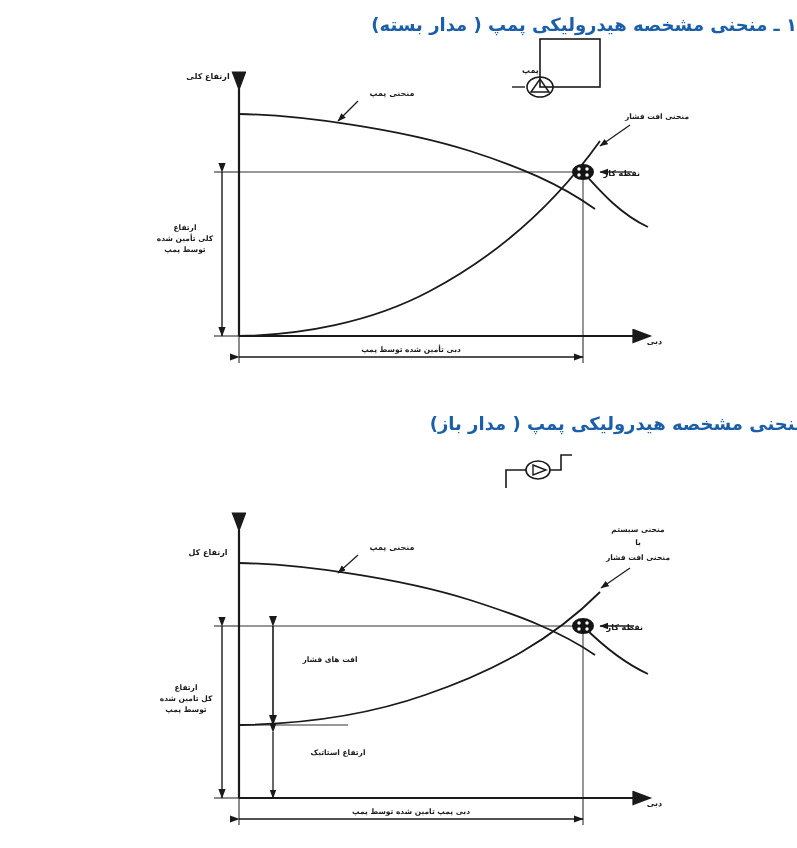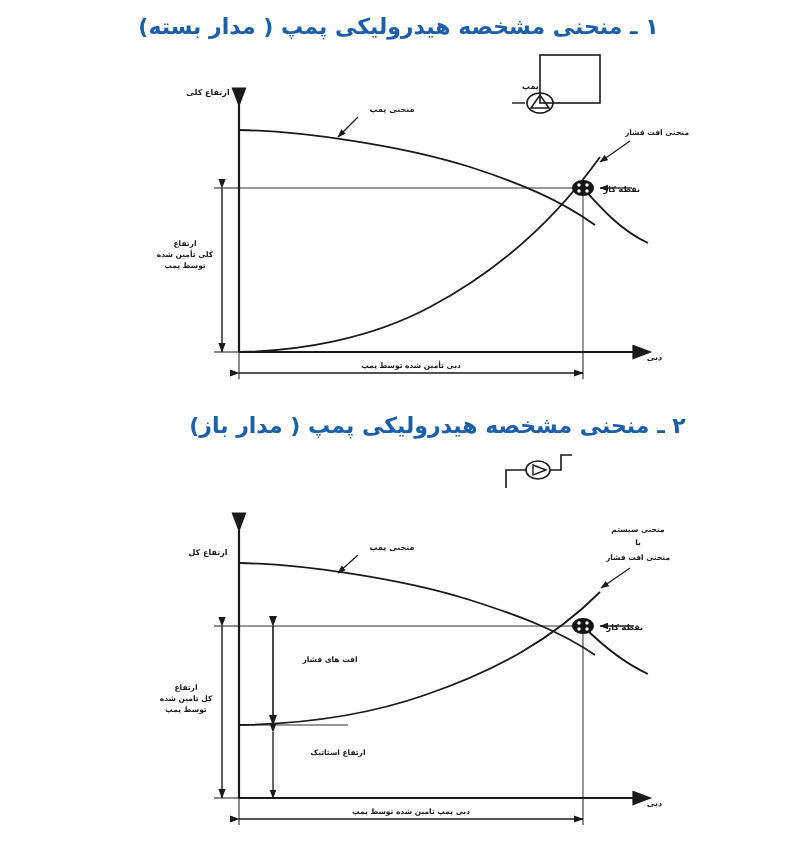--- a/index.html
+++ b/index.html
@@ -8,33 +8,32 @@
     background:#ffffff;
     font-family:"DejaVu Sans","Liberation Sans",sans-serif;
     position:relative;
     overflow:hidden;
   }
   .page{position:relative;width:797px;height:848px;}
 
   .title{
     position:absolute;
     width:100%;
-    text-align:center;
     color:#1b5fa8;
     font-weight:bold;
-    font-size:22px;
+    font-size:18px;
     direction:rtl;
     letter-spacing:0px;
     white-space:nowrap;
   }
   #title-1{top:14px;}
   #title-2{top:413px;padding-left:39px;}
 
   .fig{position:absolute;left:0;width:797px;}
-  #figure-1{top:45px;height:350px;}
+  #figure-1{top:29px;height:350px;}
   #figure-2{top:440px;height:405px;}
 
   svg{display:block;overflow:visible;}
 
   .lbl{
     direction:rtl;
     font-family:"DejaVu Sans","Liberation Sans",sans-serif;
     font-size:8px;
     fill:#1a1a1a;
     font-weight:600;

